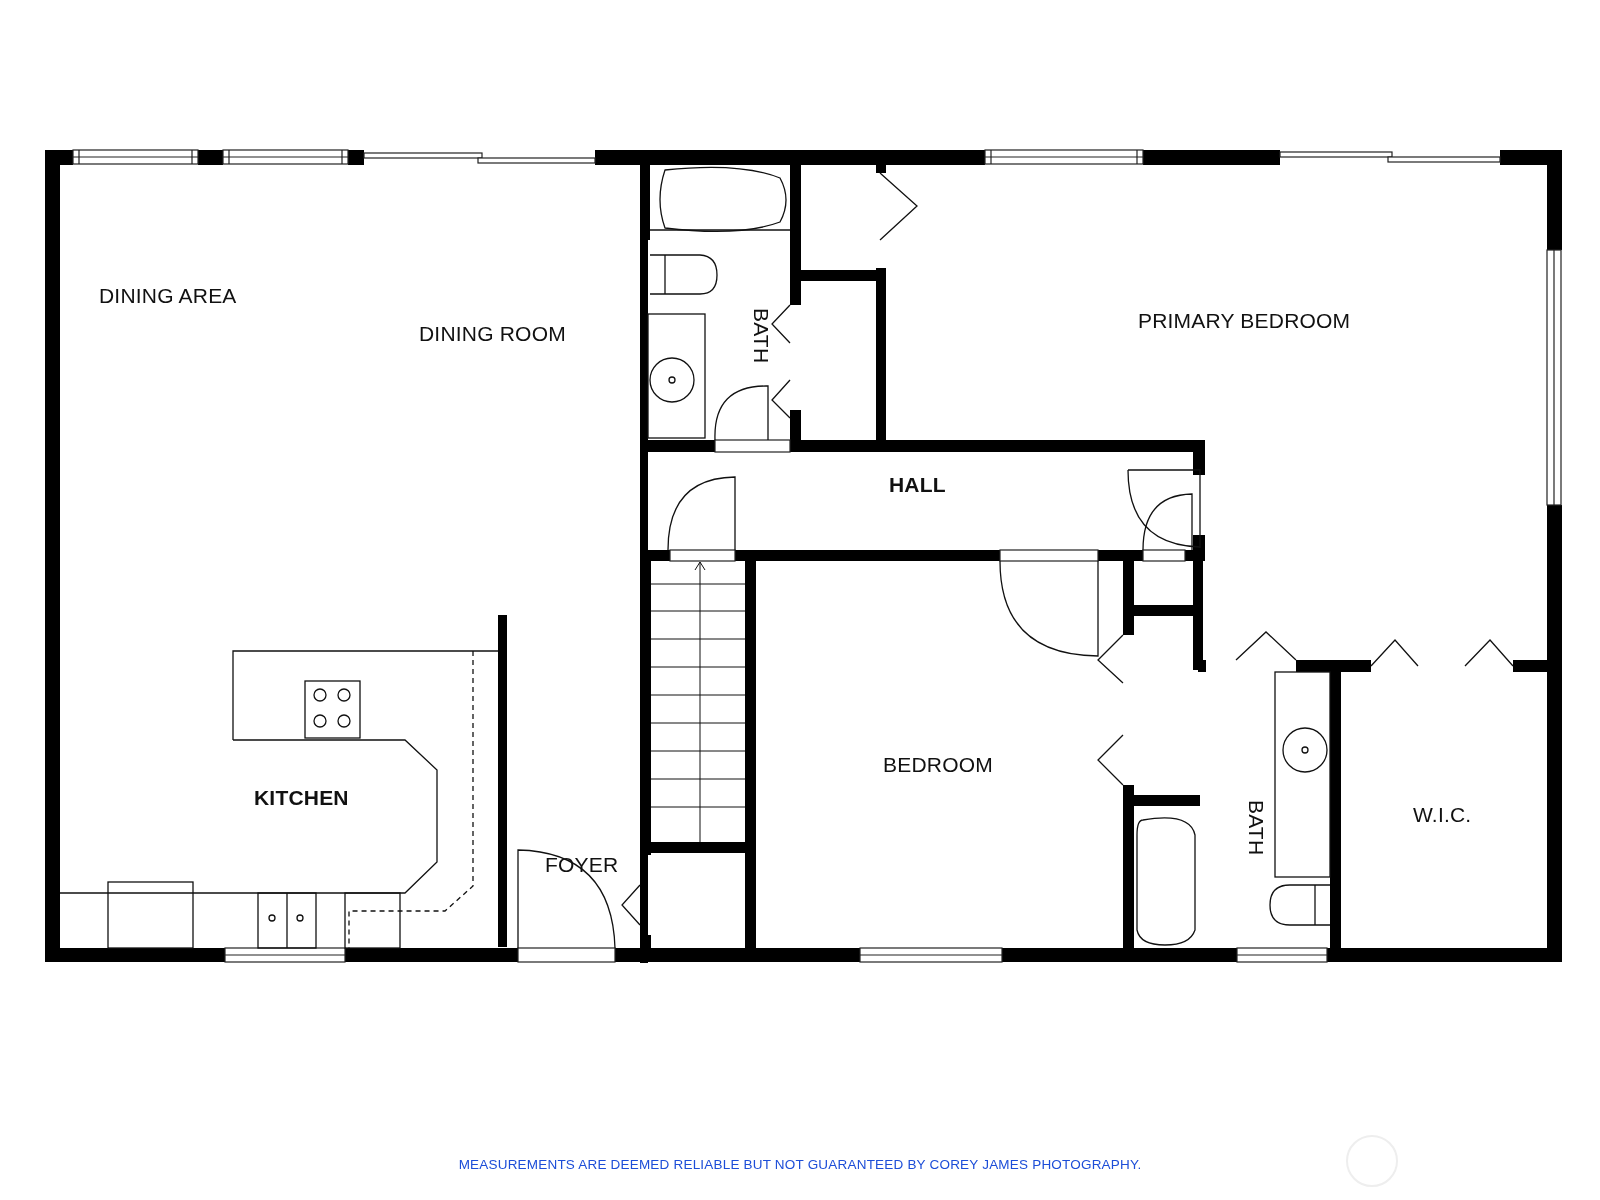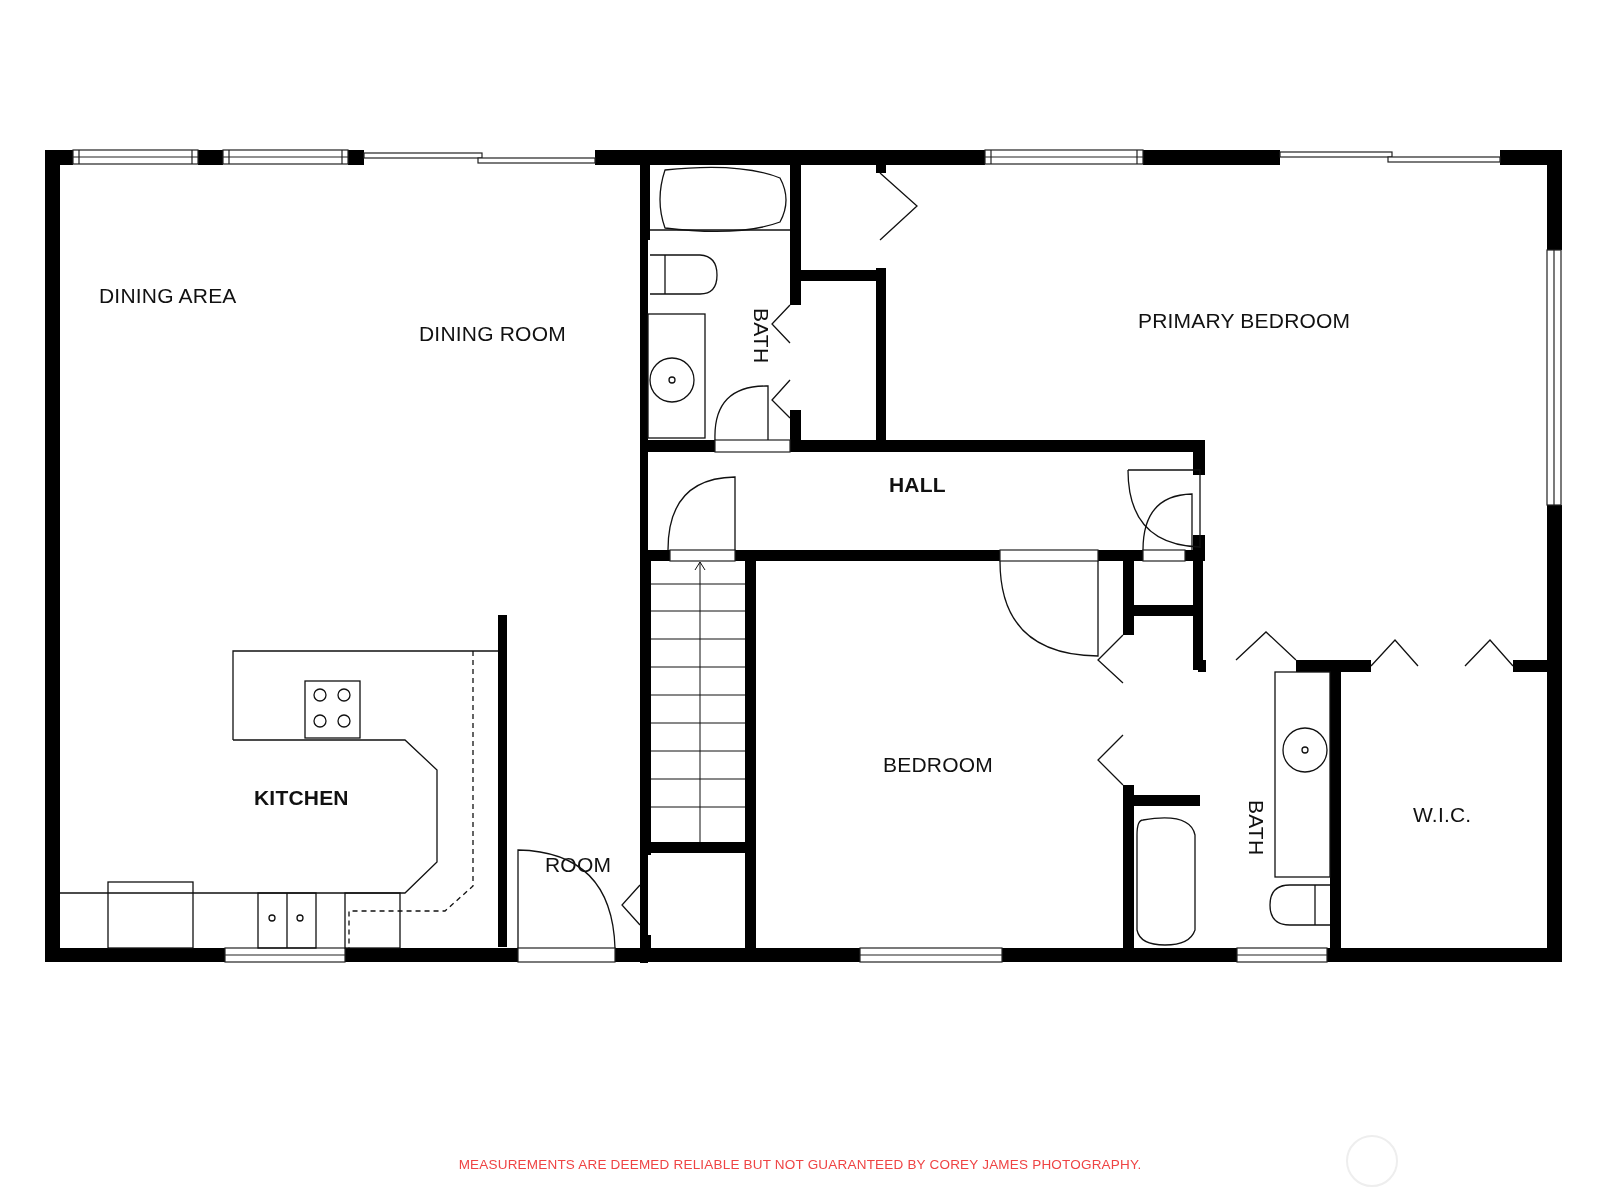--- a/index.html
+++ b/index.html
@@ -1,20 +1,20 @@
 <!DOCTYPE html>
 <html><head>
 <meta charset="utf-8">
 <style>
   html, body { margin:0; padding:0; background:#ffffff; }
   body { width:1600px; height:1200px; position:relative; overflow:hidden; font-family:"Liberation Sans", sans-serif; }
   #plan { position:absolute; left:0; top:0; width:1600px; height:1200px; }
   .room-label { position:absolute; font-family:"Liberation Sans", sans-serif; font-size:21px; color:#111; white-space:nowrap; letter-spacing:0.2px; }
   .room-label.vertical { transform:rotate(90deg); transform-origin:left top; }
-  .disclaimer { position:absolute; left:0; width:1600px; top:1157px; text-align:center; font-size:13.5px; color:#ef4444; letter-spacing:0.2px; }
+  .disclaimer { position:absolute; left:0; width:1600px; top:1157px; text-align:center; font-size:13.5px; color:#1d4ed8; letter-spacing:0.2px; }
   .watermark { position:absolute; left:1346px; top:1135px; width:52px; height:52px; border:2px solid #eeeeee; border-radius:50%; box-sizing:border-box; }
 </style>
 </head>
 <body>
 
 <svg id="plan" viewBox="0 0 1600 1200" xmlns="http://www.w3.org/2000/svg">
   <g fill="#000">
 
     <rect x="45" y="150" width="15" height="812"></rect>
     <rect x="45" y="150" width="28" height="15"></rect>
@@ -168,21 +168,21 @@
 
     <polyline points="1236,660 1266,632 1296,660"></polyline>
     <polyline points="1371,666 1395,640 1418,666"></polyline>
     <polyline points="1465,666 1490,640 1513,666"></polyline>
   </g>
 </svg>
 
 <div class="room-label" style="left:99px;top:284px;">DINING AREA</div>
 <div class="room-label" style="left:419px;top:322px;">DINING ROOM</div>
 <div class="room-label" style="left:254px;top:786px;font-weight:bold;">KITCHEN</div>
-<div class="room-label" style="left:545px;top:853px;">ROOM</div>
+<div class="room-label" style="left:545px;top:853px;">FOYER</div>
 <div class="room-label vertical" style="left:773px;top:308px;">BATH</div>
 <div class="room-label" style="left:889px;top:473px;font-weight:bold;">HALL</div>
 <div class="room-label" style="left:1138px;top:309px;">PRIMARY BEDROOM</div>
 <div class="room-label" style="left:883px;top:745px;margin-top:8px;">BEDROOM</div>
 <div class="room-label vertical" style="left:1268px;top:800px;">BATH</div>
 <div class="room-label" style="left:1413px;top:803px;">W.I.C.</div>
 
 <div class="disclaimer">MEASUREMENTS ARE DEEMED RELIABLE BUT NOT GUARANTEED BY COREY JAMES PHOTOGRAPHY.</div>
 <div class="watermark"></div>
 

